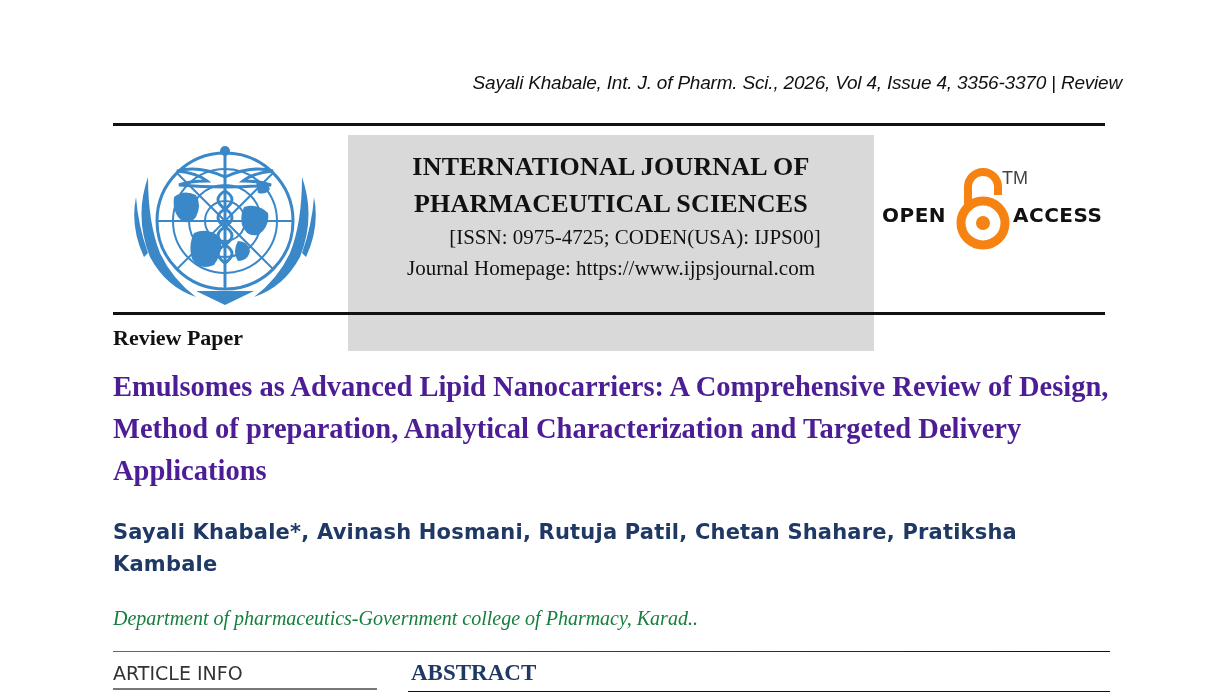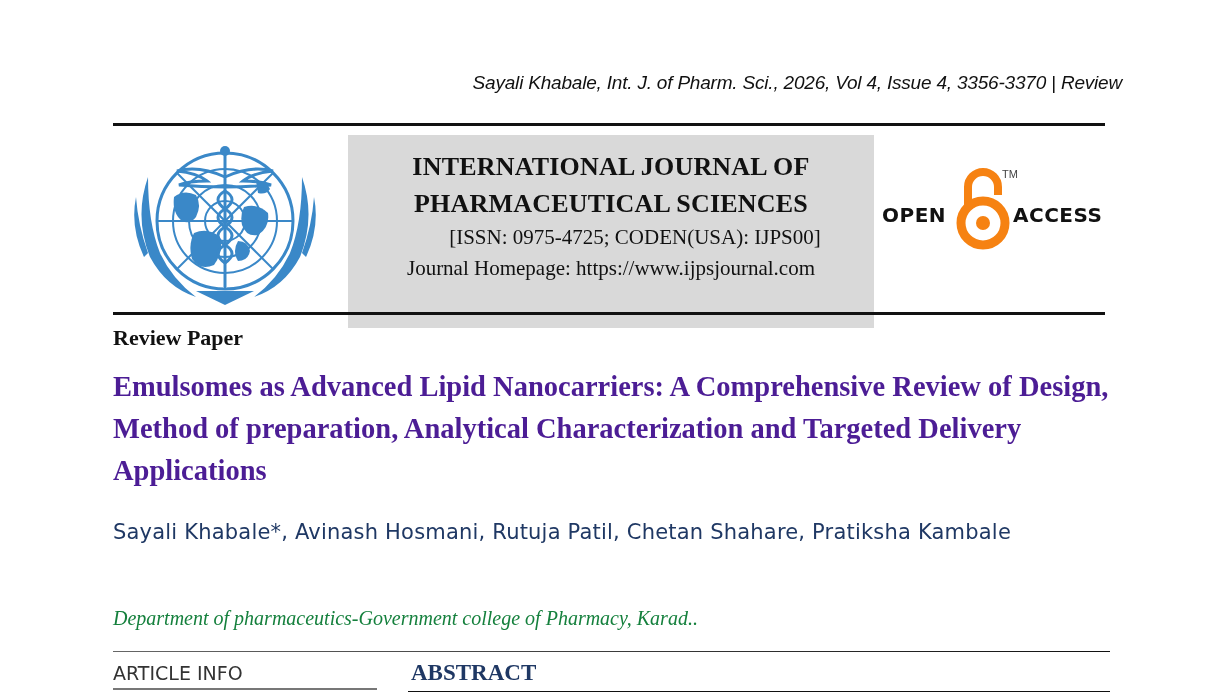--- a/index.html
+++ b/index.html
@@ -8,34 +8,34 @@
     .running-head {
       left: 0; top: 72px; width: 1110px; text-align: right;
       font-family: "Liberation Sans", sans-serif; font-style: italic; font-size: 19px; color: #111;
       letter-spacing: -0.2px;
       padding-left: 12px;
     }
     .rule-top { left: 113px; top: 123px; width: 992px; height: 3px; background: #111; }
     .rule-bottom { left: 113px; top: 312px; width: 992px; height: 3px; background: #111; }
     .logo { left: 126px; top: 137px; width: 198px; height: 168px; }
     .journal-box {
-      left: 348px; top: 135px; width: 526px; height: 193px; background: #d9d9d9;
+      left: 348px; top: 135px; width: 526px; height: 216px; background: #d9d9d9;
       text-align: center; color: #111;
     }
     .journal-title { font-weight: bold; font-size: 26px; line-height: 37px; margin-top: 13px; letter-spacing: 0.2px; }
     .journal-issn { font-size: 21px; line-height: 31px; padding-left: 48px; }
     .journal-home { font-size: 21px; line-height: 31px; }
     .oa { left: 880px; top: 165px; width: 230px; height: 90px; }
     .oa-text { font-family: "DejaVu Sans", sans-serif; font-weight: bold; font-size: 20px; color: #111; position: absolute; top: 38px; letter-spacing: 0.5px; }
     .oa-open { left: 2px; }
     .oa-access { left: 133px; }
-    .oa-tm { position: absolute; left: 122px; top: 3px; font-family: "Liberation Sans", sans-serif; font-size: 11px; color: #444; }
+    .oa-tm { position: absolute; left: 122px; top: 3px; font-family: "Liberation Sans", sans-serif; font-size: 18px; color: #444; }
     .paper-type { left: 113px; top: 325px; font-weight: bold; font-size: 22px; color: #111; }
     .title { left: 113px; top: 366px; width: 1000px; font-weight: bold; font-size: 28.5px; line-height: 42px; color: #4c1d95; }
-    .authors { left: 113px; top: 516px; width: 960px; font-family: "DejaVu Sans", sans-serif; font-weight: normal; font-size: 21px; line-height: 32px; color: #1f3864; letter-spacing: 0.2px; }
+    .authors { left: 113px; top: 516px; width: 960px; font-family: "DejaVu Sans", sans-serif; font-weight: bold; font-size: 21px; line-height: 32px; color: #1f3864; letter-spacing: 0.2px; }
     .affil { left: 113px; top: 607px; font-style: italic; font-size: 20px; color: #15803d; }
     .rule-affil { left: 113px; top: 651px; width: 997px; height: 1px; background: linear-gradient(90deg,#666,#111); }
     .info-label { left: 113px; top: 662px; font-family: "DejaVu Sans", sans-serif; font-size: 19px; color: #333; font-weight: normal; letter-spacing: 0px; }
     .info-rule { left: 113px; top: 688px; width: 264px; height: 2px; background: #777; }
     .abstract-label { left: 411px; top: 660px; font-weight: bold; font-size: 23px; color: #1f3864; }
     .abstract-rule { left: 408px; top: 691px; width: 702px; height: 1px; background: #111; }
   </style>
 </head>
 <body>
 

